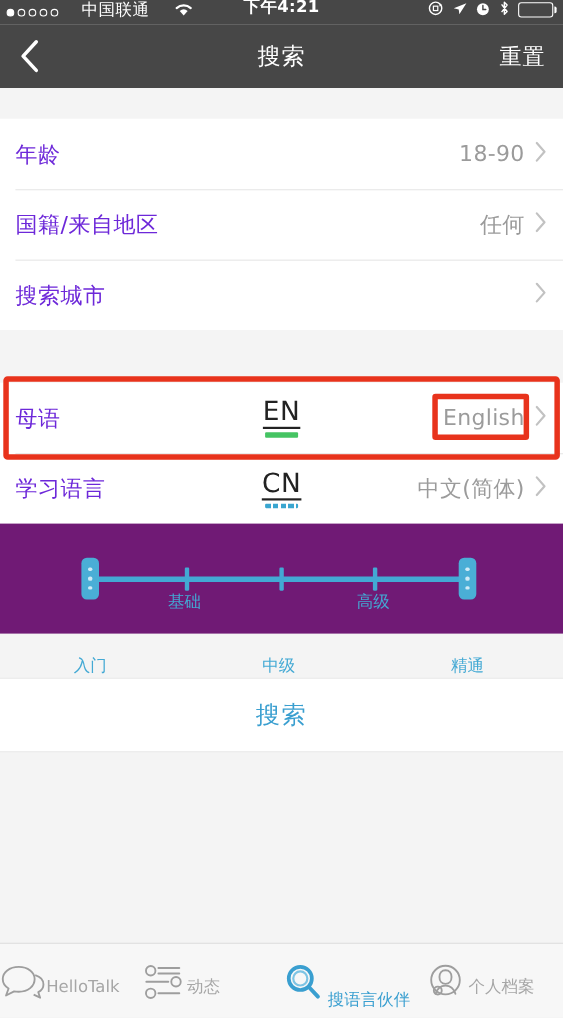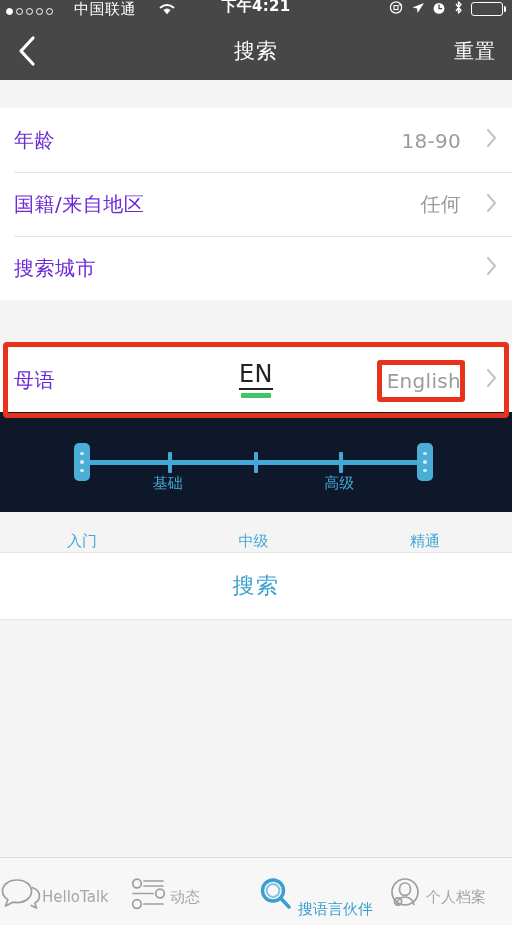--- a/index.html
+++ b/index.html
@@ -73,42 +73,42 @@
     font-size:24px; color:#222; font-family:"DejaVu Sans",sans-serif;
     letter-spacing:.5px; line-height:1; border-bottom:2px solid #222; padding-bottom:2px;
   }
   .flag-bar{ margin-top:3px; width:30px; height:5px; border-radius:1px; }
   .flag-bar.solid{ background:#45c463; }
   .flag-bar.dashed{
     height:4px; background:
       repeating-linear-gradient(to right,#3aa6d0 0 5px, transparent 5px 7px);
   }
   .row-right{
-    margin-left:auto; display:flex; align-items:flex-end; gap:24px; z-index:3; position:relative;
+    margin-left:auto; display:flex; align-items:flex-start; gap:8px; z-index:3; position:relative;
   }
   .row-value{
     font-size:20px; color:#9b9b9b; font-family:"DejaVu Sans",sans-serif; letter-spacing:.3px;
   }
   .chev{ color:#c2c2c2; }
 
   
   .hl-row{ position:relative; }
   .hl-outer{
     position:absolute; left:3px; right:3px; top:-6px; bottom:-6px;
     border:5px solid #e8331c; border-radius:4px; pointer-events:none; z-index:5;
   }
   .hl-inner{
     position:absolute; border:5px solid #e8331c; border-radius:3px;
     pointer-events:none; z-index:6;
     left:-10px; right:-4px; top:-9px; bottom:-9px;
   }
   .value-wrap{ position:relative; }
 
   
-  .slider-area{ background:#0f172a; height:100px; position:relative; }
+  .slider-area{ background:#701a75; height:100px; position:relative; }
   .slider{ position:absolute; left:82px; right:87px; top:48px; }
   .track{ height:5px; background:#43a9d4; border-radius:2px; position:relative; }
   .tick{ position:absolute; width:4px; height:21px; background:#43a9d4; top:-8px; border-radius:1px; }
   .handle{
     position:absolute; width:16px; height:38px; background:#4aaed6; border-radius:5px;
     top:-17px; display:flex; flex-direction:column; align-items:center;
     justify-content:center; gap:5px;
   }
   .handle i{ width:3.5px; height:3.5px; background:#cfeaf6; border-radius:50%; display:block; }
   .h-left{ left:-8px; }
@@ -265,20 +265,37 @@
           <span class="row-value">English</span>
         </span>
         <span class="chev">
           <svg width="13" height="22" viewBox="0 0 13 22">
               <path d="M3 3 L10 11 L3 19" stroke="#c2c2c2" stroke-width="2" fill="none" stroke-linecap="round" stroke-linejoin="round"></path>
             </svg>
         </span>
       </span>
     </div>
 
+    <div class="row">
+      <span class="row-label">学习语言</span>
+      <span class="row-mid">
+        <span class="row-mid-inner">
+          <span class="lang-code">CN</span>
+          <span class="flag-bar dashed"></span>
+        </span>
+      </span>
+      <span class="row-right">
+        <span class="row-value">中文(简体)</span>
+        <span class="chev">
+          <svg width="13" height="22" viewBox="0 0 13 22">
+              <path d="M3 3 L10 11 L3 19" stroke="#c2c2c2" stroke-width="2" fill="none" stroke-linecap="round" stroke-linejoin="round"></path>
+            </svg>
+        </span>
+      </span>
+    </div>
 
     <div class="slider-area">
       <div class="slider">
         <div class="sl-lab top" style="left:25%">基础</div>
         <div class="sl-lab top" style="left:75%">高级</div>
         <div class="track">
           <div class="tick" style="left:25%"></div>
           <div class="tick" style="left:50%"></div>
           <div class="tick" style="left:75%"></div>
           <div class="handle h-left">

